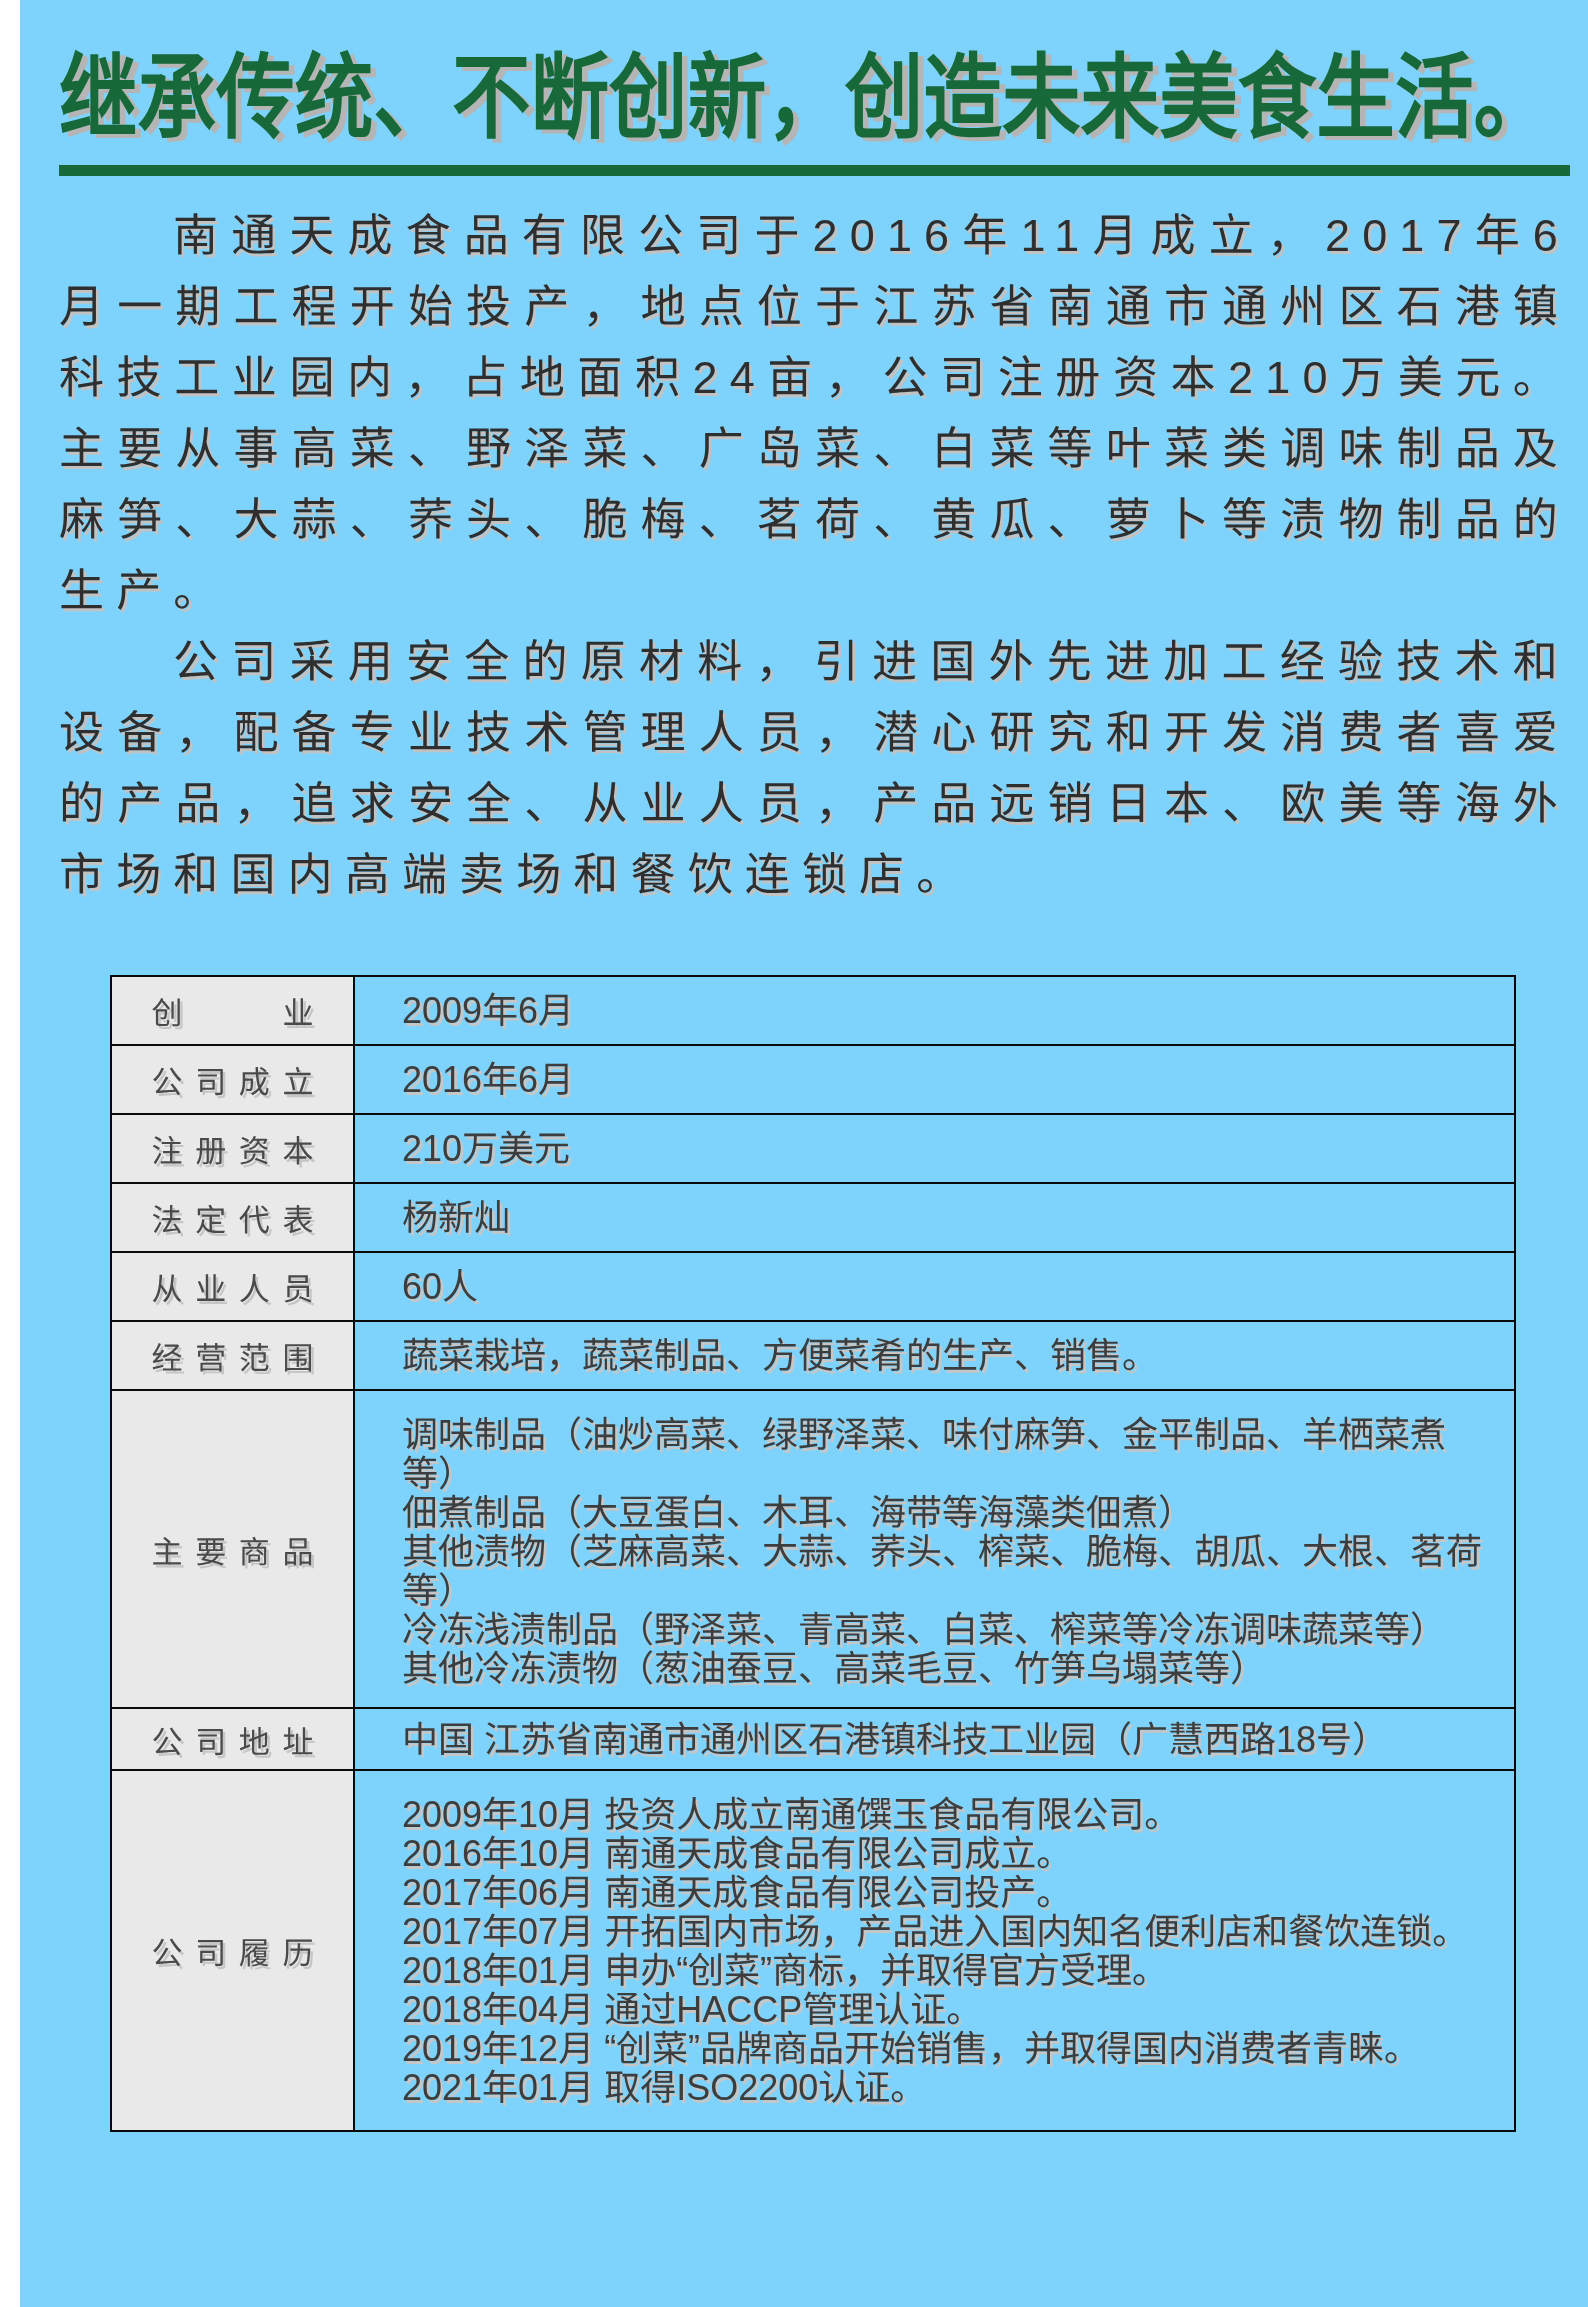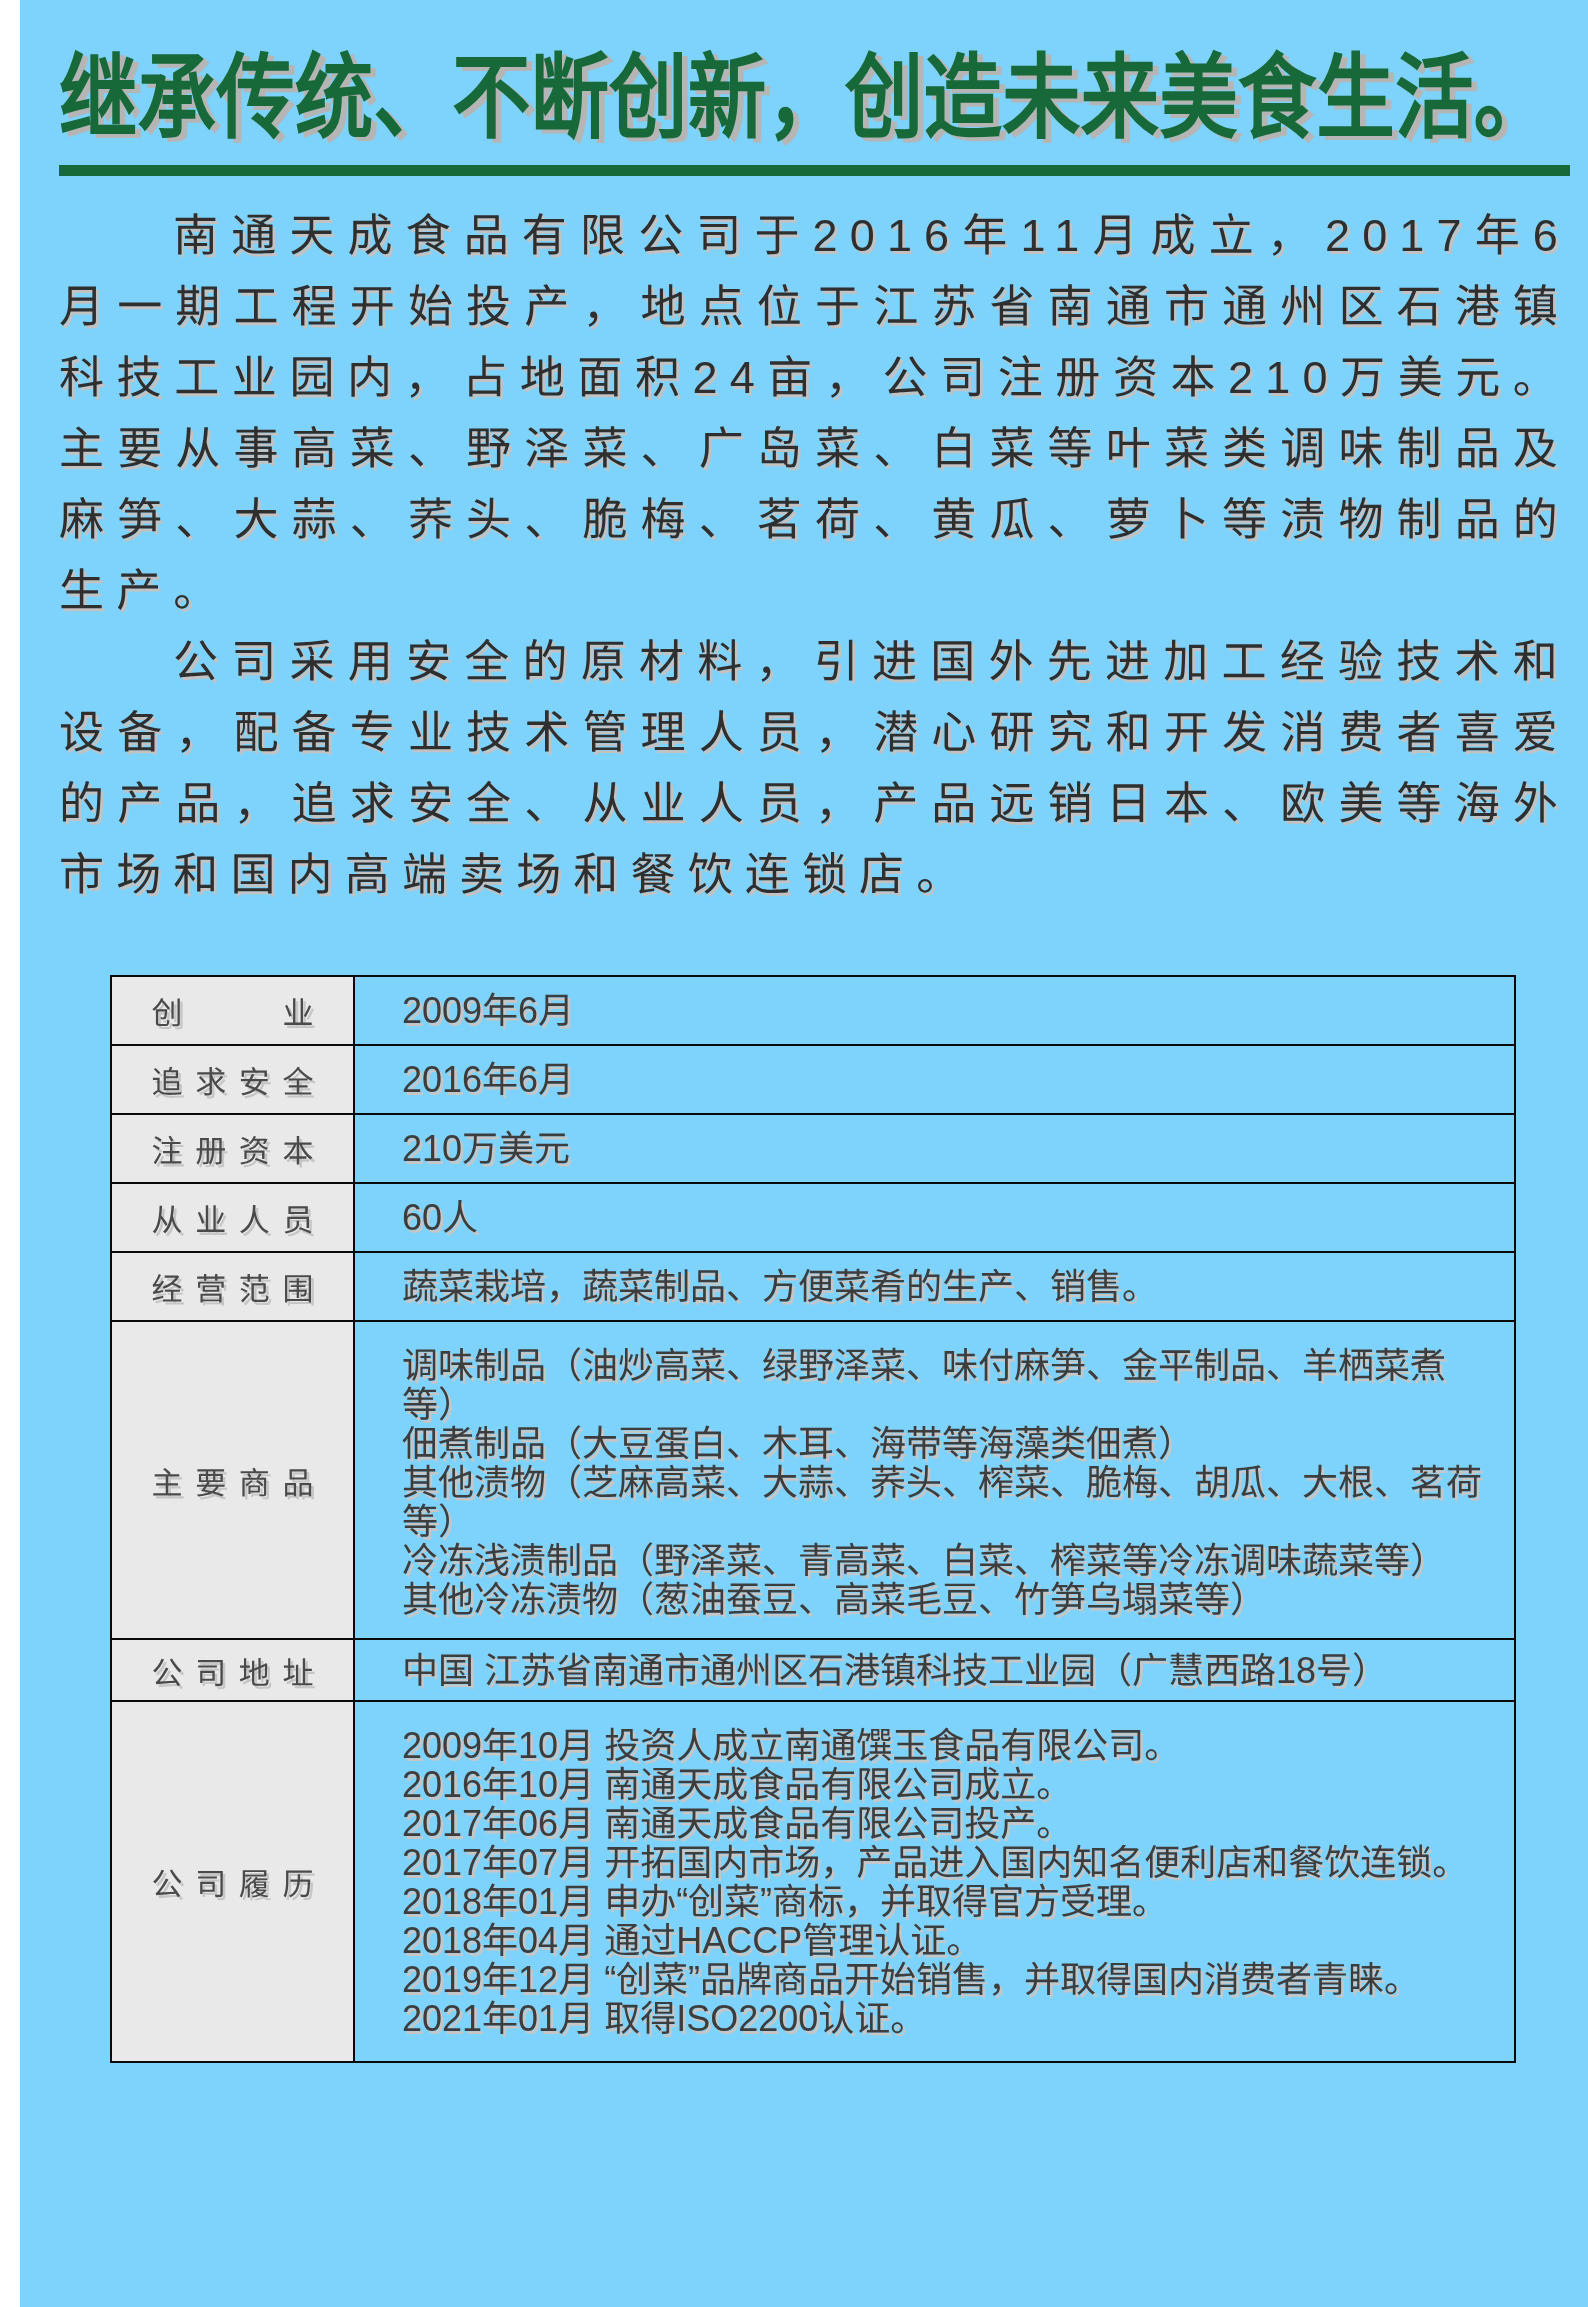--- a/index.html
+++ b/index.html
@@ -130,29 +130,35 @@
 
   <table class="info-table">
     <tbody>
         <tr class="table-row">
           <th class="label-cell"><span class="label-text">创业</span></th>
           <td class="value-cell">
             <div class="value-single">2009年6月</div>
           </td>
         </tr>
         <tr class="table-row">
-          <th class="label-cell"><span class="label-text">追求安全</span></th>
+          <th class="label-cell"><span class="label-text">公司成立</span></th>
           <td class="value-cell">
             <div class="value-single">2016年6月</div>
           </td>
         </tr>
         <tr class="table-row">
           <th class="label-cell"><span class="label-text">注册资本</span></th>
           <td class="value-cell">
             <div class="value-single">210万美元</div>
+          </td>
+        </tr>
+        <tr class="table-row">
+          <th class="label-cell"><span class="label-text">法定代表</span></th>
+          <td class="value-cell">
+            <div class="value-single">杨新灿</div>
           </td>
         </tr>
         <tr class="table-row">
           <th class="label-cell"><span class="label-text">从业人员</span></th>
           <td class="value-cell">
             <div class="value-single">60人</div>
           </td>
         </tr>
         <tr class="table-row">
           <th class="label-cell"><span class="label-text">经营范围</span></th>

